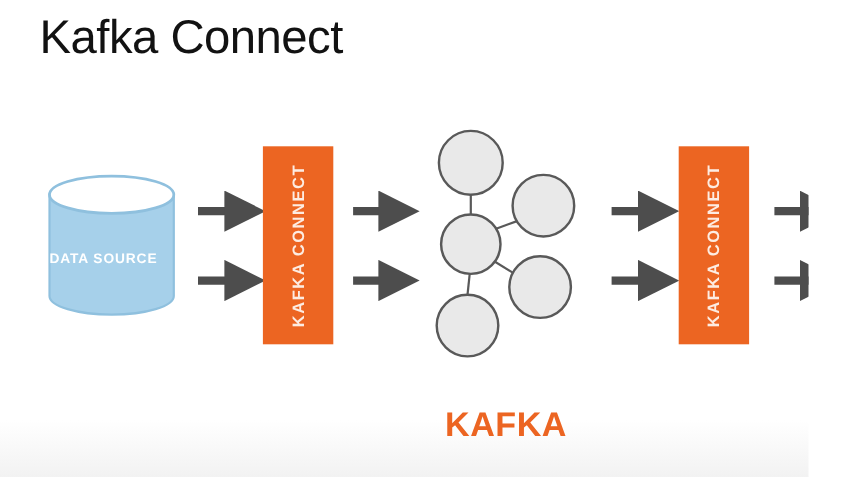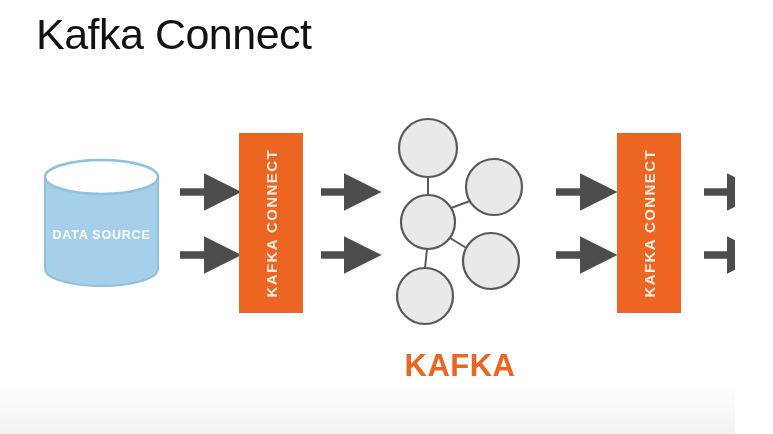--- a/index.html
+++ b/index.html
@@ -63,33 +63,33 @@
   }
   #kc-box-source { left: 239px; top: 133px; }
   #kc-box-sink   { left: 617px; top: 133px; }
 
   
   .cyl-label {
     position: absolute;
     left: 45px;
     top: 228px;
     width: 113px;
-    text-align: center;
+    text-align: left;
     color: #ffffff;
     font-size: 12.5px;
     font-weight: bold;
     letter-spacing: 0.8px;
     white-space: nowrap;
   }
 
   
   .cluster-caption {
     position: absolute;
     left: 330px;
-    top: 348px;
+    top: 368px;
     width: 260px;
     text-align: center;
     color: #ec6522;
     font-size: 31px;
     font-weight: bold;
     line-height: 1.16;
     letter-spacing: 0.5px;
   }
   .cluster-caption div { display: block; }
 </style>

